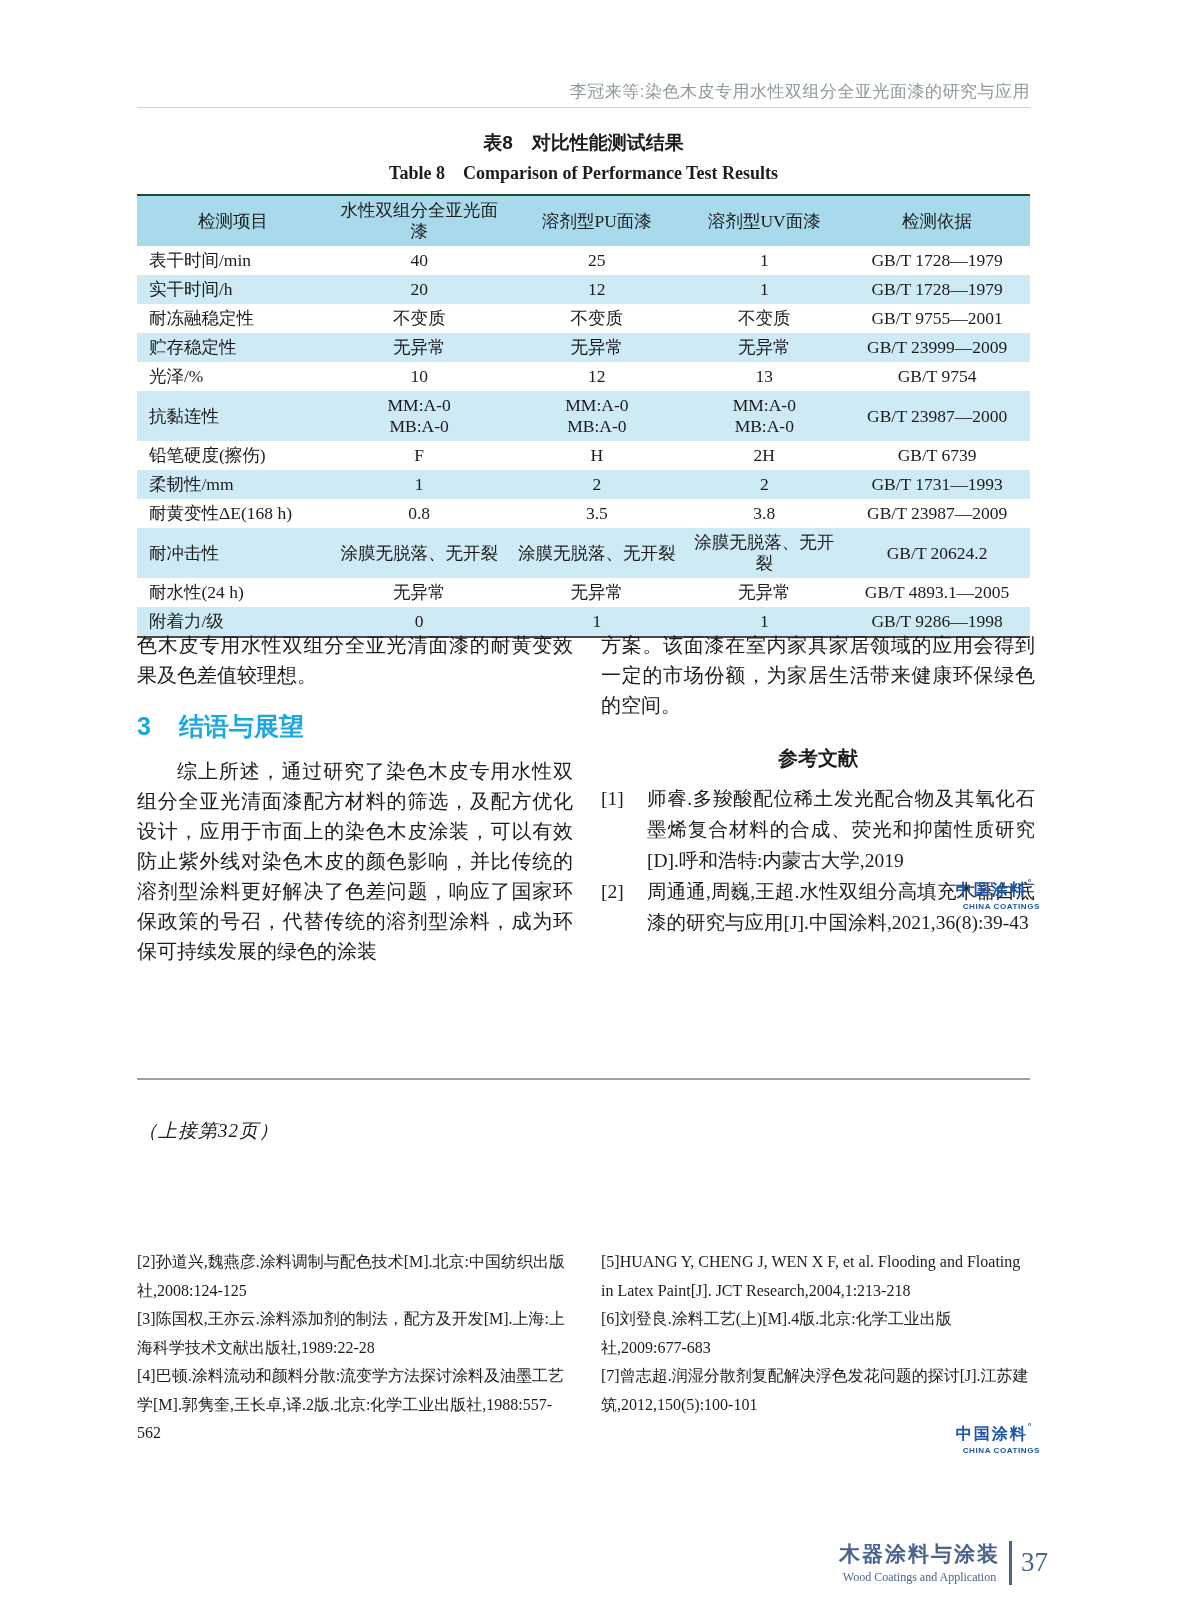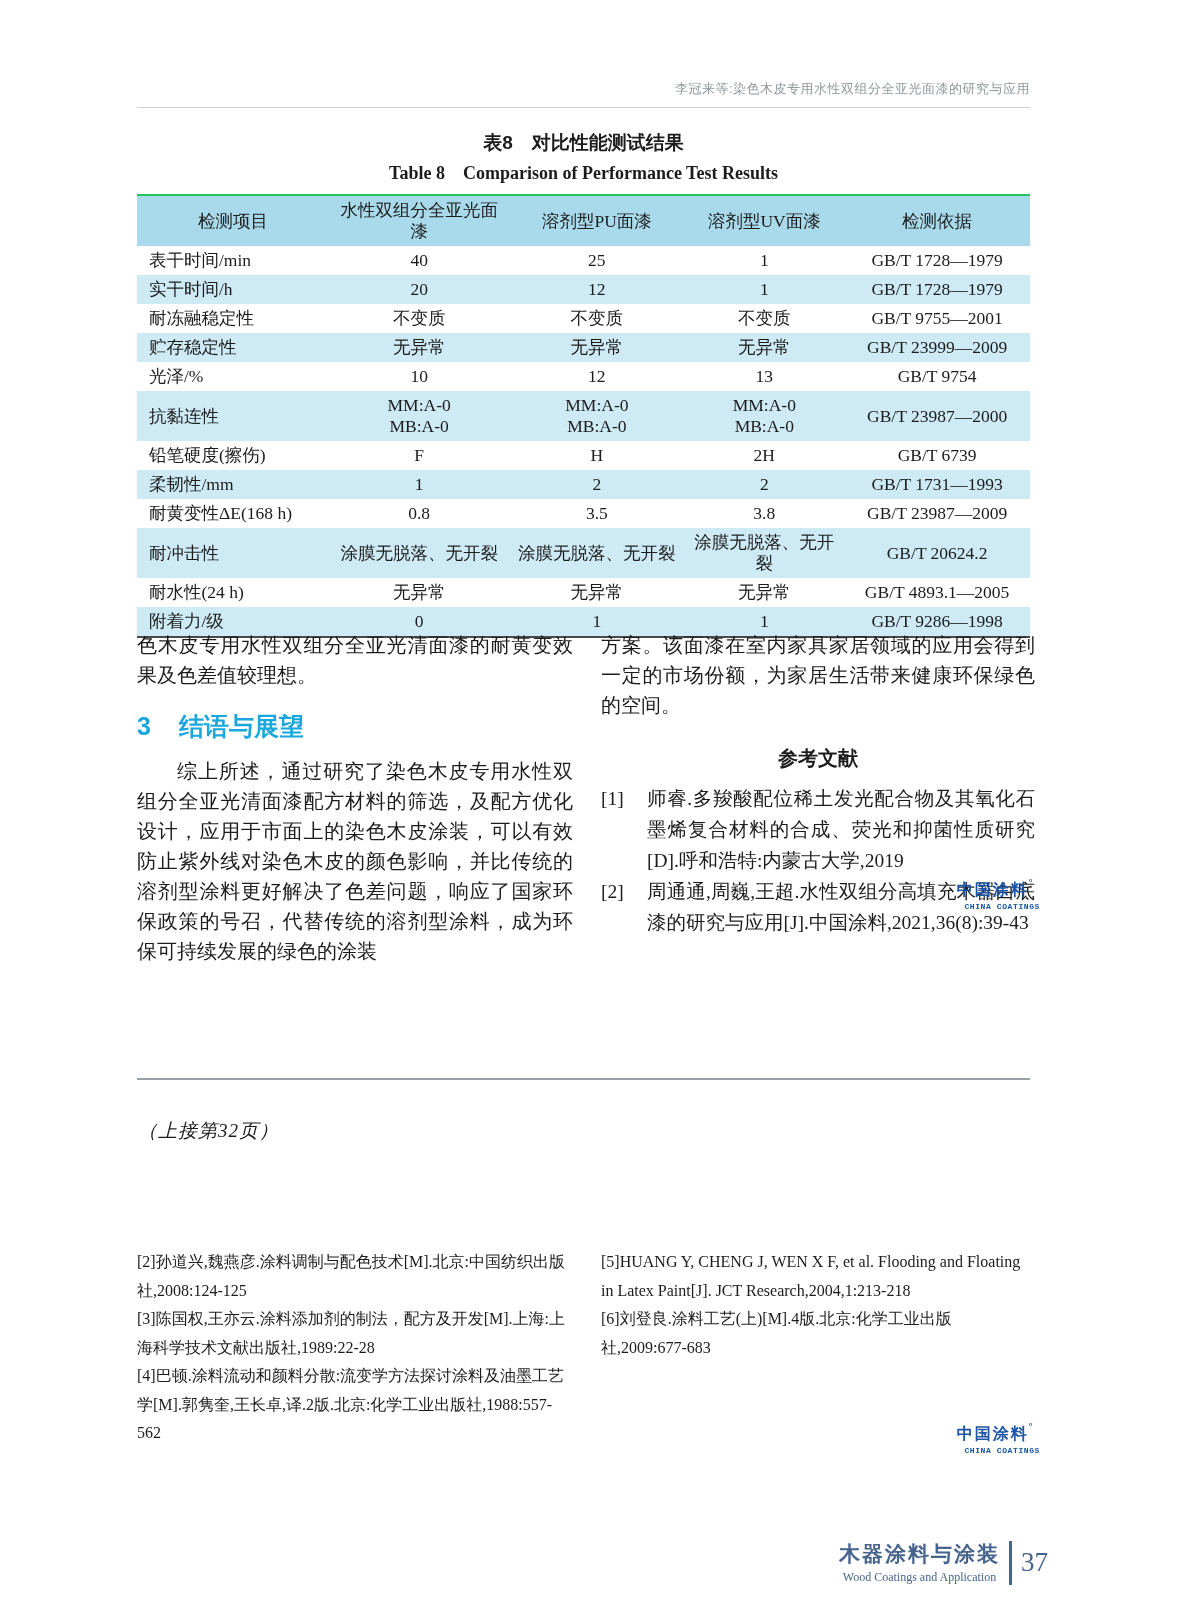--- a/index.html
+++ b/index.html
@@ -8,39 +8,39 @@
     width:1187px; height:1600px; position:relative;
     font-family:"Liberation Serif","DejaVu Serif",serif;
     color:#1c1c1c;
     overflow:hidden;
   }
 
   
   .running-head {
     position:absolute; top:80px; right:157px;
     font-family:"Liberation Sans","DejaVu Sans",sans-serif;
-    font-size:13px; color:#8f989d; letter-spacing:0.5px;
+    font-size:17px; color:#8f989d; letter-spacing:0.5px;
   }
   .head-rule {
     position:absolute; top:107px; left:137px; width:893px; height:1px;
     background:#cdd2d4;
   }
 
   
   .table-wrap { position:absolute; top:130px; left:137px; width:893px; }
   .tbl-title-zh {
     text-align:center; font-family:"Liberation Sans","DejaVu Sans",sans-serif;
     font-weight:bold; font-size:19px;
   }
   .tbl-title-en {
     text-align:center; font-weight:bold; font-size:18px; margin-top:5px;
   }
   table.cmp {
     width:100%; margin-top:9px; border-collapse:collapse;
-    border-top:2px solid #22c55e; border-bottom:2px solid #4a4a4a;
+    border-top:2px solid #14532d; border-bottom:2px solid #4a4a4a;
     font-size:17.5px;
   }
   table.cmp th {
     background:#a9daeb; font-weight:normal; padding:4px 4px;
     text-align:center; line-height:21px;
   }
   table.cmp td {
     padding:4px 4px; text-align:center; line-height:21px;
     white-space:pre-line;
   }
@@ -73,21 +73,21 @@
   
   .brand-logo { position:absolute; text-align:center; color:#1c55a6; }
   .brand-logo-1 { top:880px; right:147px; }
   .brand-logo-2 { top:1424px; right:147px; }
   .brand-zh {
     font-family:"Liberation Sans","DejaVu Sans",sans-serif;
     font-weight:bold; font-size:16px; letter-spacing:2px; position:relative;
   }
   .brand-mark { font-size:9px; position:absolute; top:-3px; }
   .brand-en {
-    font-family:Liberation Mono, monospace;
+    font-family:Liberation Sans, sans-serif;
     font-size:8px; letter-spacing:0.6px; font-weight:bold; margin-top:1px;margin-left:19px;
   }
 
   
   .section-divider {
     position:absolute; top:1078px; left:137px; width:893px; height:1.5px;
     background:#9aa0a3;
   }
   .continuation-note {
     position:absolute; top:1102px; left:138px;
@@ -267,20 +267,21 @@
 <div class="continuation-note">（上接第32页）</div>
 
 <div class="bottom-col bottom-left ref-list-bottom">
     <div class="ref-item"><span class="ref-num">[2]</span><span class="ref-text">孙道兴,魏燕彦.涂料调制与配色技术[M].北京:中国纺织出版社,2008:124-125</span></div>
     <div class="ref-item"><span class="ref-num">[3]</span><span class="ref-text">陈国权,王亦云.涂料添加剂的制法，配方及开发[M].上海:上海科学技术文献出版社,1989:22-28</span></div>
     <div class="ref-item"><span class="ref-num">[4]</span><span class="ref-text">巴顿.涂料流动和颜料分散:流变学方法探讨涂料及油墨工艺学[M].郭隽奎,王长卓,译.2版.北京:化学工业出版社,1988:557-562</span></div>
   </div>
 <div class="bottom-col bottom-right ref-list-bottom">
     <div class="ref-item"><span class="ref-num">[5]</span><span class="ref-text">HUANG Y, CHENG J, WEN X F, et al. Flooding and Floating in Latex Paint[J]. JCT Research,2004,1:213-218</span></div>
     <div class="ref-item"><span class="ref-num">[6]</span><span class="ref-text">刘登良.涂料工艺(上)[M].4版.北京:化学工业出版社,2009:677-683</span></div>
+    <div class="ref-item"><span class="ref-num">[7]</span><span class="ref-text">曾志超.润湿分散剂复配解决浮色发花问题的探讨[J].江苏建筑,2012,150(5):100-101</span></div>
   </div>
 
 <div class="page-footer">
   <div class="footer-titles">
     <div class="footer-zh">木器涂料与涂装</div>
     <div class="footer-en">Wood Coatings and Application</div>
   </div>
   <div class="footer-bar"></div>
   <div class="footer-page">37</div>
 </div>

